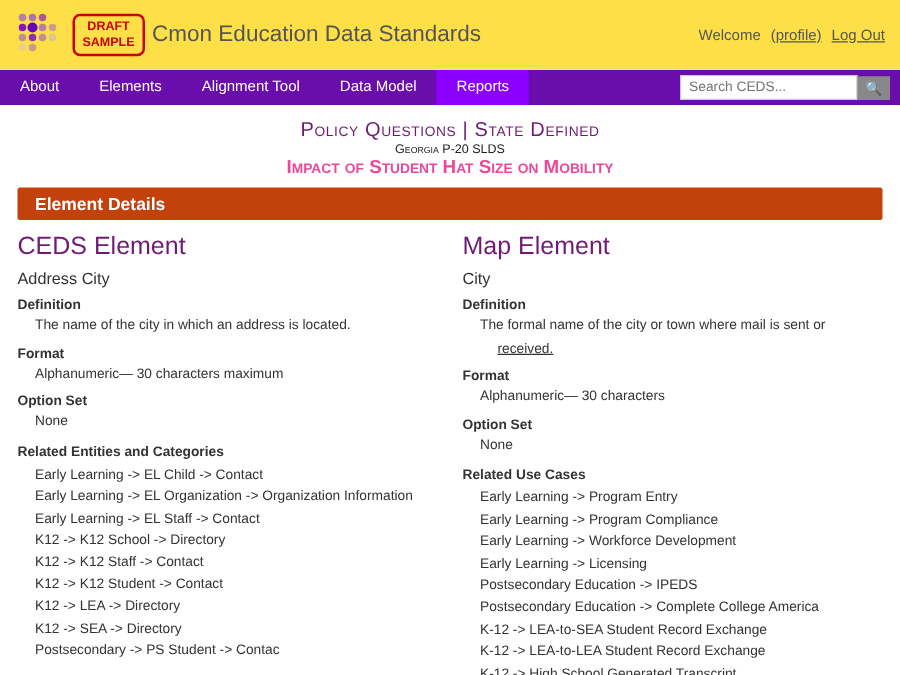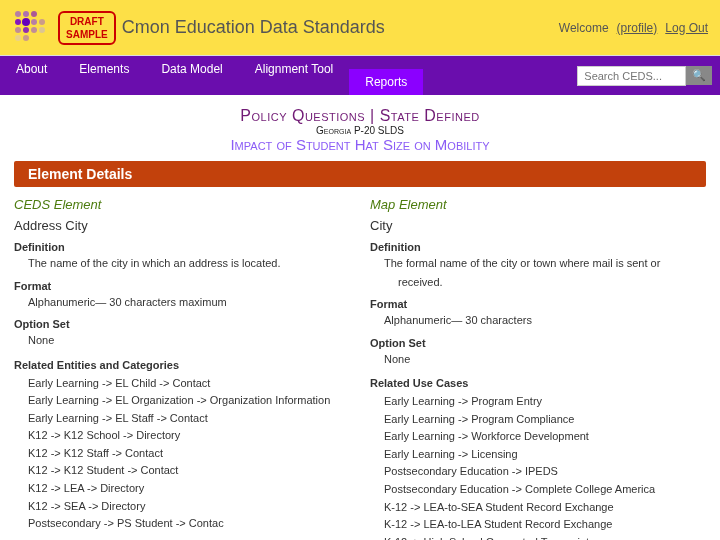--- a/index.html
+++ b/index.html
@@ -10,43 +10,43 @@
     #logo-area { display: flex; align-items: center; gap: 6px; flex: 1; }
     #logo-dots { width: 40px; height: 40px; }
     #logo-text { font-size: 18px; color: #555; font-weight: normal; }
     #draft-badge { border: 2px solid #c00; border-radius: 6px; padding: 2px 6px; text-align: center; color: #c00; font-size: 10px; font-weight: bold; line-height: 1.3; }
     #header-right { display: flex; align-items: center; gap: 8px; font-size: 12px; color: #555; }
     #header-right a { color: #555; text-decoration: underline; }
 
     
     #nav { display: flex; background: #6a0dad; }
     .nav-item { padding: 6px 16px; color: #fff; font-size: 12px; cursor: pointer; text-decoration: none; }
-    .nav-item.active { background: #8b00ff; margin-top: 13px; }
+    .nav-item.active { background: #8b00ff; }
     #nav-spacer { flex: 1; }
     #nav-search { display: flex; align-items: center; padding: 4px 8px; }
     #nav-search input { border: 1px solid #ccc; padding: 2px 6px; font-size: 11px; width: 130px; }
 
     
     #page-title-area { text-align: center; padding: 12px 20px 8px; }
     #page-title-area h1 { font-size: 16px; font-weight: normal; font-variant: small-caps; color: #701a75; letter-spacing: 0.5px; }
     #page-title-area h2 { font-size: 10px; font-weight: normal; font-variant: small-caps; color: #222; }
-    #page-title-area h3 { font-size: 15px; font-weight: normal; font-variant: small-caps; color: #8b5cf6; }
+    #page-title-area h3 { font-size: 15px; font-weight: bold; font-variant: small-caps; color: #ec4899; }
 
     
     #element-details-header { background: #c2410c; color: white; padding: 5px 14px; font-size: 14px; font-weight: bold; margin: 0 14px; border-radius: 2px; }
 
     
     #content { display: flex; padding: 0 14px 10px; gap: 20px; }
     #col-left, #col-right { flex: 1; padding-top: 10px; }
 
-    .col-title { font-size: 13px; color: #4d7c0f; font-style: italic; margin-bottom: 6px; }
+    .col-title { font-size: 20px; color: #701a75; margin-bottom: 6px; }
     .field-name { font-size: 13px; color: #333; font-weight: normal; margin-bottom: 6px; margin-top: 4px; }
     .field-label { font-size: 11px; color: #333; font-weight: bold; margin-top: 8px; margin-bottom: 2px; }
     .field-value { font-size: 11px; color: #333; padding-left: 14px; margin-bottom: 2px; line-height: 1.5; }
-    .field-value-indent { font-size: 11px; color: #333; padding-left: 28px; line-height: 1.5; }
+    .field-value-indent { font-size: 11px; color: #333; padding-left: 28px; line-height: 1.5; text-decoration: underline; }
 
     .related-label { font-size: 11px; color: #333; font-weight: bold; margin-top: 10px; margin-bottom: 4px; }
     .related-item { font-size: 11px; color: #333; padding-left: 14px; line-height: 1.6; }
   </style>
 </head>
 <body>
 
 <div id="header">
   <div id="logo-area">
 
@@ -76,26 +76,26 @@
   <div id="header-right">
     <span>Welcome</span>
     <a href="#">(profile)</a>
     <a href="#">Log Out</a>
   </div>
 </div>
 
 <div id="nav">
   <a class="nav-item">About</a>
   <a class="nav-item">Elements</a>
+  <a class="nav-item">Alignment Tool</a>
   <a class="nav-item">Data Model</a>
-  <a class="nav-item">Alignment Tool</a>
   <a class="nav-item active">Reports</a>
   <div id="nav-spacer"></div>
   <div id="nav-search">
-    <input type="text" style="border: 1px solid rgb(204, 204, 204); padding: 3px 6px; font-size: 11px; width: 109px;" placeholder="Search CEDS...">
+    <input type="text" style="border: 1px solid rgb(204, 204, 204); padding: 3px 6px; font-size: 11px; width: 142px;" placeholder="Search CEDS...">
     <button style="background:#888;border:none;padding:3px 6px;color:white;font-size:11px;cursor:pointer;">🔍</button>
   </div>
 </div>
 
 <div id="page-title-area">
   <h1>Policy Questions | State Defined</h1>
   <h2>Georgia P-20 SLDS</h2>
   <h3>Impact of Student Hat Size on Mobility</h3>
 </div>
 

